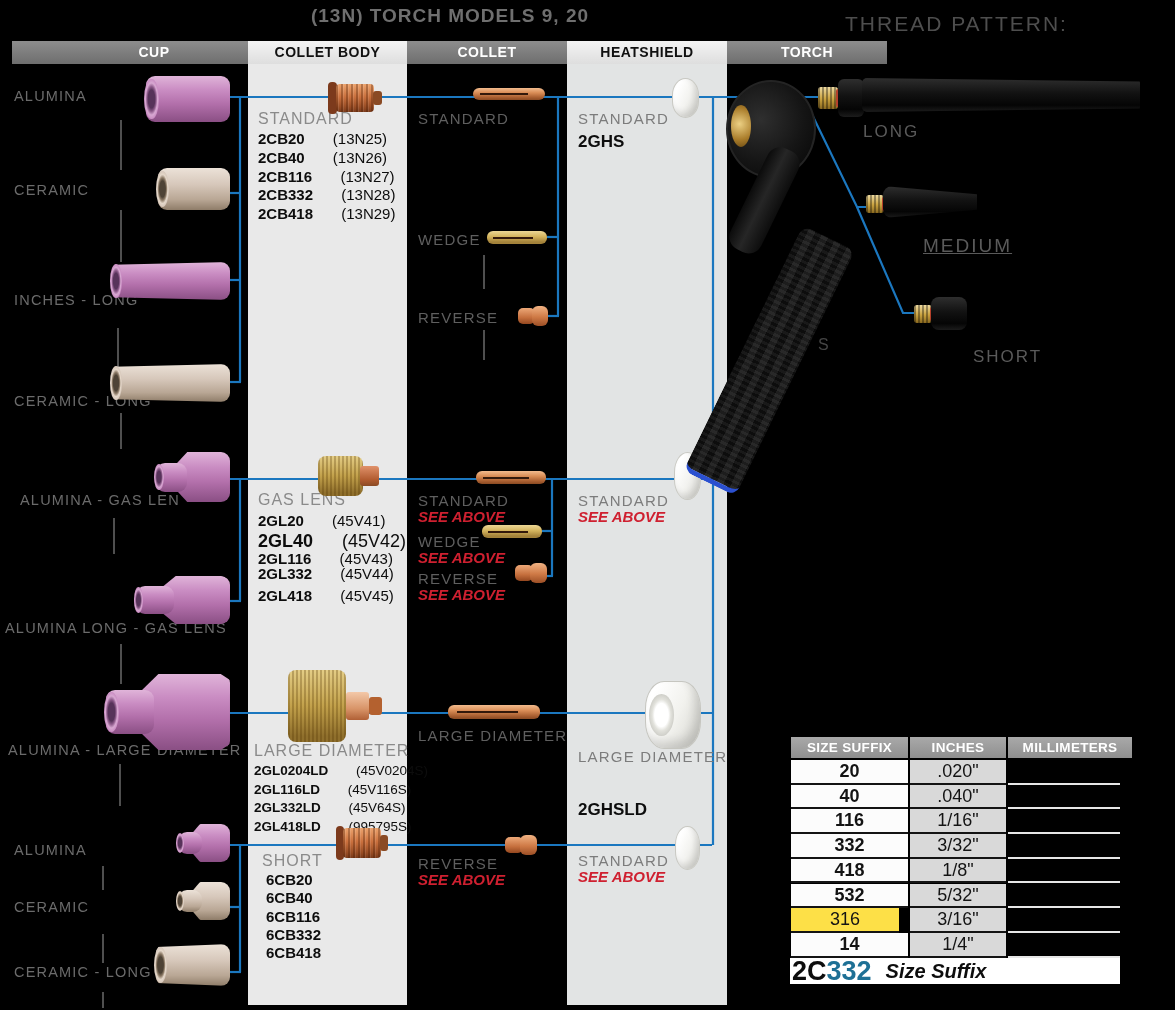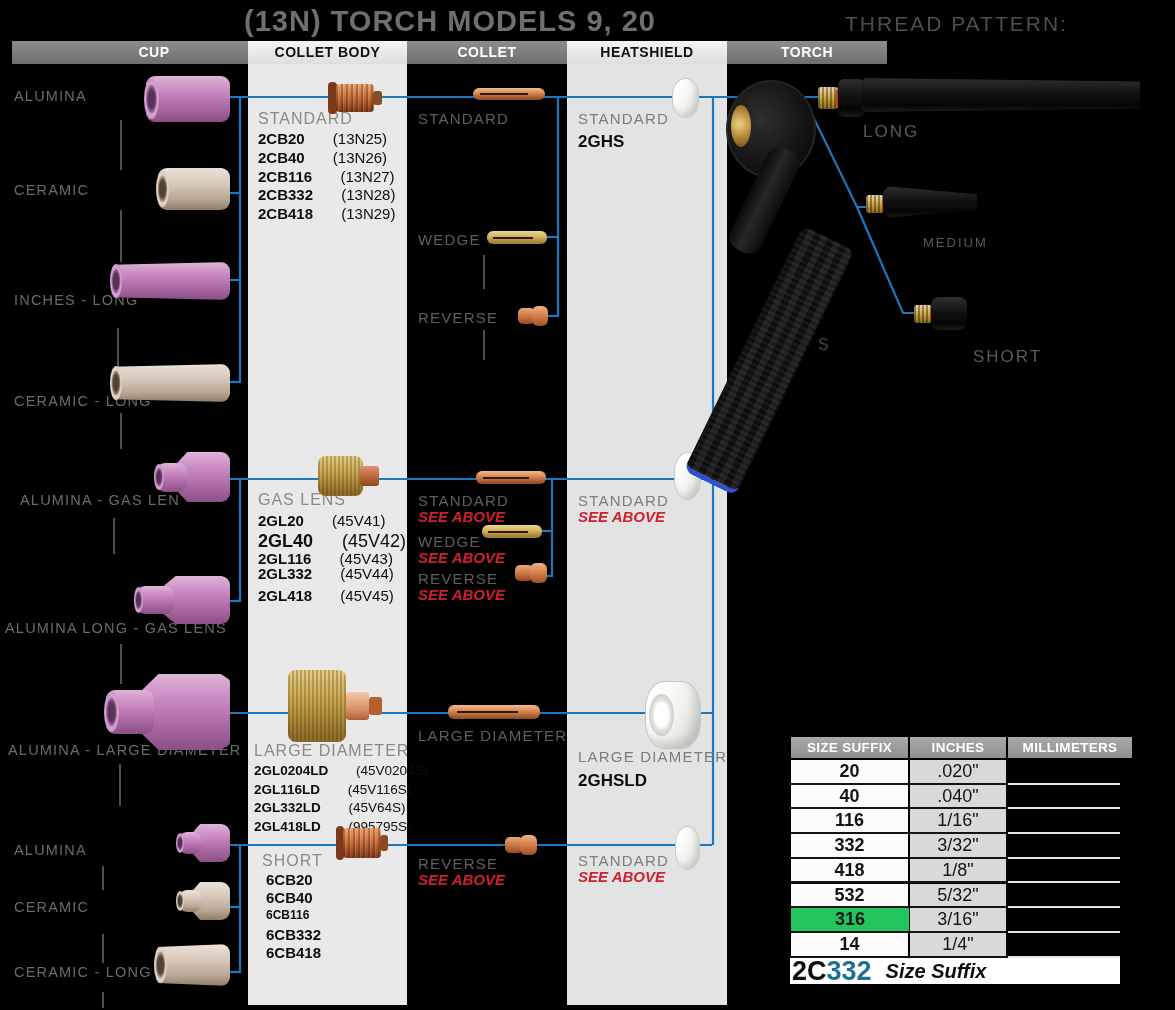--- a/index.html
+++ b/index.html
@@ -1,20 +1,20 @@
 <!DOCTYPE html>
 <html><head>
 <meta charset="utf-8">
 <style>
   html,body{margin:0;padding:0;background:#000;}
   #canvas{position:relative;width:1175px;height:1010px;background:#000;overflow:hidden;
           font-family:"Liberation Sans",sans-serif;}
   .abs{position:absolute;}
   
-  #page-title{left:130px;top:5px;width:640px;text-align:center;font-size:29px;font-weight:bold;
+  #page-title{left:130px;top:5px;width:640px;text-align:center;font-size:19px;font-weight:bold;
               color:#6f6f6f;letter-spacing:1px;}
   #thread-pattern{left:845px;top:12px;font-size:21px;color:#4e4e4e;letter-spacing:2px;}
   
   .colbar{top:41px;height:23px;line-height:23px;text-align:center;font-size:14px;font-weight:bold;letter-spacing:.5px;}
   .colbar.dark{background:linear-gradient(180deg,#8d8d8d,#6e6e6e);color:#fff;}
   .colbar.light{background:linear-gradient(180deg,#f4f4f4,#dedede);color:#111;}
   .colbg{top:64px;height:941px;}
   
   .gray-label{color:#6b6b6b;font-size:14.5px;letter-spacing:1.2px;white-space:nowrap;}
   .gray-label-light{color:#8a8a8a;font-size:16px;letter-spacing:1px;white-space:nowrap;}
@@ -179,21 +179,21 @@
       <div class="code-line" style="position: absolute; left: 258px; top: 565px; font-size: 15px;"><span>2GL332</span><span class="code-ref"> (45V44)</span></div>
       <div class="code-line" style="position: absolute; left: 258px; top: 587.2px; font-size: 15px;"><span>2GL418</span><span class="code-ref"> (45V45)</span></div>
       <div class="gray-label-light" style="position: absolute; left: 254px; top: 742px;">LARGE DIAMETER</div>
       <div class="code-line" style="position: absolute; left: 254px; top: 763px; font-size: 13.5px;"><span>2GL0204LD</span><span class="code-ref"> (45V0204S)</span></div>
       <div class="code-line" style="position: absolute; left: 254px; top: 781.6px; font-size: 13.5px;"><span>2GL116LD</span><span class="code-ref"> (45V116S)</span></div>
       <div class="code-line" style="position: absolute; left: 254px; top: 800.2px; font-size: 13.5px;"><span>2GL332LD</span><span class="code-ref"> (45V64S)</span></div>
       <div class="code-line" style="position: absolute; left: 254px; top: 818.8px; font-size: 13.5px;"><span>2GL418LD</span><span class="code-ref"> (995795S)</span></div>
       <div class="gray-label-light" style="position: absolute; left: 262px; top: 852px;">SHORT</div>
       <div class="code-line" style="position: absolute; left: 266px; top: 871px; font-size: 15px;"><span>6CB20</span></div>
       <div class="code-line" style="position: absolute; left: 266px; top: 889.3px; font-size: 15px;"><span>6CB40</span></div>
-      <div class="code-line" style="position: absolute; left: 266px; top: 907.6px; font-size: 12px;"><span>6CB116</span></div>
+      <div class="code-line" style="position: absolute; left: 266px; top: 907.6px; font-size: 15px;"><span>6CB116</span></div>
       <div class="code-line" style="position: absolute; left: 266px; top: 925.9px; font-size: 15px;"><span>6CB332</span></div>
       <div class="code-line" style="position: absolute; left: 266px; top: 944.2px; font-size: 15px;"><span>6CB418</span></div>
       <div style="position: absolute; left: 328px; top: 84px; width: 54px; height: 28px;">
         <div style="position: absolute; left: 0px; top: -8%; width: 16%; height: 116%; background: rgb(124, 58, 28); border-radius: 4px;"></div>
         <div class="p-copper" style="position: absolute; left: 14%; top: 0px; width: 72%; height: 100%;"></div>
         <div style="position: absolute; right: 0px; top: 24%; width: 16%; height: 52%; background: rgb(138, 74, 36); border-radius: 3px;"></div>
       </div>
       <div style="position: absolute; left: 318px; top: 456px; width: 64px; height: 40px;">
         <div class="p-brassV" style="position: absolute; left: 0px; top: 0px; width: 70%; height: 100%;"></div>
         <div style="position: absolute; right: 4%; top: 25%; width: 30%; height: 50%; background: linear-gradient(rgb(224, 145, 106), rgb(176, 90, 46) 70%, rgb(138, 74, 36)); border-radius: 3px;"></div>
@@ -245,21 +245,21 @@
       </div>
       <div style="position: absolute; left: 505px; top: 835px; width: 32px; height: 20px;">
         <div style="position: absolute; left: 0px; top: 10%; width: 55%; height: 80%; background: linear-gradient(rgb(237, 168, 120), rgb(197, 111, 61) 60%, rgb(148, 71, 31)); border-radius: 5px;"></div>
         <div style="position: absolute; left: 48%; top: 0px; width: 52%; height: 100%; background: linear-gradient(rgb(240, 178, 131), rgb(207, 122, 70) 55%, rgb(156, 79, 38)); border-radius: 6px;"></div>
       </div>
       <div class="gray-label" style="position: absolute; left: 578px; top: 110px; color: rgb(124, 124, 124); font-size: 15px;">STANDARD</div>
       <div style="position: absolute; left: 578px; top: 132px; font-size: 17px; font-weight: bold; color: rgb(13, 13, 13);">2GHS</div>
       <div class="gray-label" style="position: absolute; left: 578px; top: 492px; color: rgb(124, 124, 124); font-size: 15px;">STANDARD</div>
       <div class="see-above" style="position: absolute; left: 578px; top: 508px; color: rgb(207, 32, 48);">SEE ABOVE</div>
       <div class="gray-label" style="position: absolute; left: 578px; top: 748px; color: rgb(124, 124, 124); font-size: 15px;">LARGE DIAMETER</div>
-      <div style="position: absolute; left: 578px; top: 771px; font-size: 17px; font-weight: bold; color: rgb(13, 13, 13);">2GHSLD</div>
+      <div style="position: absolute; left: 578px; top: 800px; font-size: 17px; font-weight: bold; color: rgb(13, 13, 13);">2GHSLD</div>
       <div class="gray-label" style="position: absolute; left: 578px; top: 852px; color: rgb(124, 124, 124); font-size: 15px;">STANDARD</div>
       <div class="see-above" style="position: absolute; left: 578px; top: 868px; color: rgb(207, 32, 48);">SEE ABOVE</div>
       <div class="hs-pill" style="position: absolute; left: 672px; top: 78px; width: 25px; height: 38px;"></div>
       <div class="hs-pill" style="position: absolute; left: 674px; top: 452px; width: 25px; height: 46px;"></div>
       <div class="hs-puck" style="position: absolute; left: 645px; top: 681px; width: 54px; height: 66px;"></div>
       <div class="hs-pill" style="position: absolute; left: 675px; top: 826px; width: 23px; height: 42px;"></div>
       <div style="position: absolute; left: 726px; top: 80px; width: 86px; height: 94px; border-radius: 50%; background: radial-gradient(circle at 38% 40%, rgb(47, 47, 47), rgb(21, 21, 21) 55%, rgb(4, 4, 4)); border: 2px solid rgb(36, 36, 36);"></div>
       <div style="position: absolute; left: 731px; top: 105px; width: 20px; height: 42px; border-radius: 50%; background: radial-gradient(circle at 42% 45%, rgb(236, 208, 132), rgb(170, 125, 43) 60%, rgb(107, 74, 18));"></div>
       <div style="position: absolute; left: 772px; top: 150px; width: 34px; height: 112px; transform: rotate(26deg); transform-origin: 50% 0px; background: linear-gradient(90deg, rgb(11, 11, 11), rgb(38, 38, 38) 45%, rgb(13, 13, 13)); border-radius: 14px;"></div>
       <div style="position: absolute; left: 800px; top: 238px; width: 58px; height: 268px; transform: rotate(26deg); transform-origin: 50% 0px; border-radius: 10px; background: repeating-linear-gradient(0deg, rgba(255, 255, 255, 0.05) 0px, rgba(255, 255, 255, 0.05) 3px, transparent 3px, transparent 6px), repeating-linear-gradient(90deg, rgb(13, 13, 13) 0px, rgb(13, 13, 13) 7px, rgb(29, 29, 29) 7px, rgb(29, 29, 29) 14px); border-bottom: 5px solid rgb(43, 80, 208);"></div>
@@ -271,21 +271,21 @@
       <div class="blk" style="position: absolute; left: 862px; top: 78px; width: 278px; height: 34px; border-radius: 5px; clip-path: polygon(0px 0px, 100% 10%, 100% 90%, 0px 100%);"></div>
       <div class="brass-thread" style="position: absolute; left: 866px; top: 195px; width: 18px; height: 18px;">
         <div class="oring" style="position: absolute; right: -2px; top: 10%; width: 4px; height: 80%;"></div>
       </div>
       <div class="blk" style="position: absolute; left: 883px; top: 186px; width: 94px; height: 32px; border-radius: 9px; clip-path: polygon(0px 0px, 100% 26%, 100% 74%, 0px 100%);"></div>
       <div class="brass-thread" style="position: absolute; left: 914px; top: 305px; width: 18px; height: 18px;">
         <div class="oring" style="position: absolute; right: -2px; top: 10%; width: 4px; height: 80%;"></div>
       </div>
       <div class="blk" style="position: absolute; left: 931px; top: 297px; width: 36px; height: 33px; border-radius: 8px;"></div>
       <div class="gray-label" style="position: absolute; left: 863px; top: 122px; color: rgb(90, 90, 90); font-size: 17px; letter-spacing: 2px;">LONG</div>
-      <div class="gray-label" style="position: absolute; left: 923px; top: 235px; color: rgb(90, 90, 90); font-size: 13px; letter-spacing: 2px;">MEDIUM</div>
+      <div class="gray-label" style="position: absolute; left: 923px; top: 235px; color: rgb(90, 90, 90); font-size: 19px; letter-spacing: 2px; text-decoration: underline;">MEDIUM</div>
       <div class="gray-label" style="position: absolute; left: 973px; top: 347px; color: rgb(90, 90, 90); font-size: 17px; letter-spacing: 2px;">SHORT</div>
     </div>
 
   <div class="abs" id="size-table" style="left:791px;top:737px;width:330px;">
       <div class="tbl-head" style="position: absolute; left: 0px; top: 0px; width: 117px; height: 21px; line-height: 21px;">SIZE SUFFIX</div>
       <div class="tbl-head" style="position: absolute; left: 119px; top: 0px; width: 96px; height: 21px; line-height: 21px;">INCHES</div>
       <div class="tbl-head" style="position: absolute; left: 217px; top: 0px; width: 124px; height: 21px; line-height: 21px;">MILLIMETERS</div>
       <div class="tbl-cell" style="position: absolute; left: 0px; top: 23px; width: 117px; height: 22.7px; line-height: 22.7px; background: rgb(252, 252, 252); border-bottom: 2px solid rgb(20, 20, 20); font-weight: bold;">20</div>
       <div class="tbl-cell" style="position: absolute; left: 119px; top: 23px; width: 96px; height: 22.7px; line-height: 22.7px; background: rgb(217, 217, 217); border-bottom: 2px solid rgb(20, 20, 20);">.020"</div>
       <div class="tbl-cell" style="position: absolute; left: 217px; top: 23px; width: 112px; height: 22.7px; line-height: 22.7px; background: transparent; border-bottom: 2px solid rgb(230, 230, 230); color: rgb(255, 255, 255);"></div>
@@ -297,21 +297,21 @@
       <div class="tbl-cell" style="position: absolute; left: 217px; top: 72.4px; width: 112px; height: 22.7px; line-height: 22.7px; background: transparent; border-bottom: 2px solid rgb(230, 230, 230); color: rgb(255, 255, 255);"></div>
       <div class="tbl-cell" style="position: absolute; left: 0px; top: 97.1px; width: 117px; height: 22.7px; line-height: 22.7px; background: rgb(252, 252, 252); border-bottom: 2px solid rgb(20, 20, 20); font-weight: bold;">332</div>
       <div class="tbl-cell" style="position: absolute; left: 119px; top: 97.1px; width: 96px; height: 22.7px; line-height: 22.7px; background: rgb(217, 217, 217); border-bottom: 2px solid rgb(20, 20, 20);">3/32"</div>
       <div class="tbl-cell" style="position: absolute; left: 217px; top: 97.1px; width: 112px; height: 22.7px; line-height: 22.7px; background: transparent; border-bottom: 2px solid rgb(230, 230, 230); color: rgb(255, 255, 255);"></div>
       <div class="tbl-cell" style="position: absolute; left: 0px; top: 121.8px; width: 117px; height: 22.7px; line-height: 22.7px; background: rgb(252, 252, 252); border-bottom: 2px solid rgb(20, 20, 20); font-weight: bold;">418</div>
       <div class="tbl-cell" style="position: absolute; left: 119px; top: 121.8px; width: 96px; height: 22.7px; line-height: 22.7px; background: rgb(217, 217, 217); border-bottom: 2px solid rgb(20, 20, 20);">1/8"</div>
       <div class="tbl-cell" style="position: absolute; left: 217px; top: 121.8px; width: 112px; height: 22.7px; line-height: 22.7px; background: transparent; border-bottom: 2px solid rgb(230, 230, 230); color: rgb(255, 255, 255);"></div>
       <div class="tbl-cell" style="position: absolute; left: 0px; top: 146.5px; width: 117px; height: 22.7px; line-height: 22.7px; background: rgb(252, 252, 252); border-bottom: 2px solid rgb(20, 20, 20); font-weight: bold;">532</div>
       <div class="tbl-cell" style="position: absolute; left: 119px; top: 146.5px; width: 96px; height: 22.7px; line-height: 22.7px; background: rgb(217, 217, 217); border-bottom: 2px solid rgb(20, 20, 20);">5/32"</div>
       <div class="tbl-cell" style="position: absolute; left: 217px; top: 146.5px; width: 112px; height: 22.7px; line-height: 22.7px; background: transparent; border-bottom: 2px solid rgb(230, 230, 230); color: rgb(255, 255, 255);"></div>
-      <div class="tbl-cell" style="position: absolute; left: 0px; top: 171.2px; width: 118px; height: 22.7px; line-height: 22.7px; background: #22c55e; border-bottom: 2px solid rgb(20, 20, 20); font-weight: bold;">316</div>
+      <div class="tbl-cell" style="position: absolute; left: 0px; top: 171.2px; width: 108px; height: 22.7px; line-height: 22.7px; background: #fde047; border-bottom: 2px solid rgb(20, 20, 20); font-weight: normal;">316</div>
       <div class="tbl-cell" style="position: absolute; left: 119px; top: 171.2px; width: 96px; height: 22.7px; line-height: 22.7px; background: rgb(217, 217, 217); border-bottom: 2px solid rgb(20, 20, 20);">3/16"</div>
       <div class="tbl-cell" style="position: absolute; left: 217px; top: 171.2px; width: 112px; height: 22.7px; line-height: 22.7px; background: transparent; border-bottom: 2px solid rgb(230, 230, 230); color: rgb(255, 255, 255);"></div>
       <div class="tbl-cell" style="position: absolute; left: 0px; top: 195.9px; width: 117px; height: 22.7px; line-height: 22.7px; background: rgb(252, 252, 252); border-bottom: 2px solid rgb(20, 20, 20); font-weight: bold;">14</div>
       <div class="tbl-cell" style="position: absolute; left: 119px; top: 195.9px; width: 96px; height: 22.7px; line-height: 22.7px; background: rgb(217, 217, 217); border-bottom: 2px solid rgb(20, 20, 20);">1/4"</div>
       <div class="tbl-cell" style="position: absolute; left: 217px; top: 195.9px; width: 112px; height: 22.7px; line-height: 22.7px; background: transparent; border-bottom: 2px solid rgb(230, 230, 230); color: rgb(255, 255, 255);"></div>
     </div>
   <div class="abs" id="footer-bar" style="left:790px;top:958px;width:330px;height:26px;">
     <span style="font-size:27px;font-weight:bold;color:#0d0d0d;margin-left:2px;">2C</span>
     <span id="footer-highlight" style="font-size: 27px; font-weight: bold; color: rgb(30, 112, 149);">332</span>
     <span style="font-size:20px;font-weight:bold;font-style:italic;color:#0d0d0d;margin-left:14px;">Size Suffix</span>

